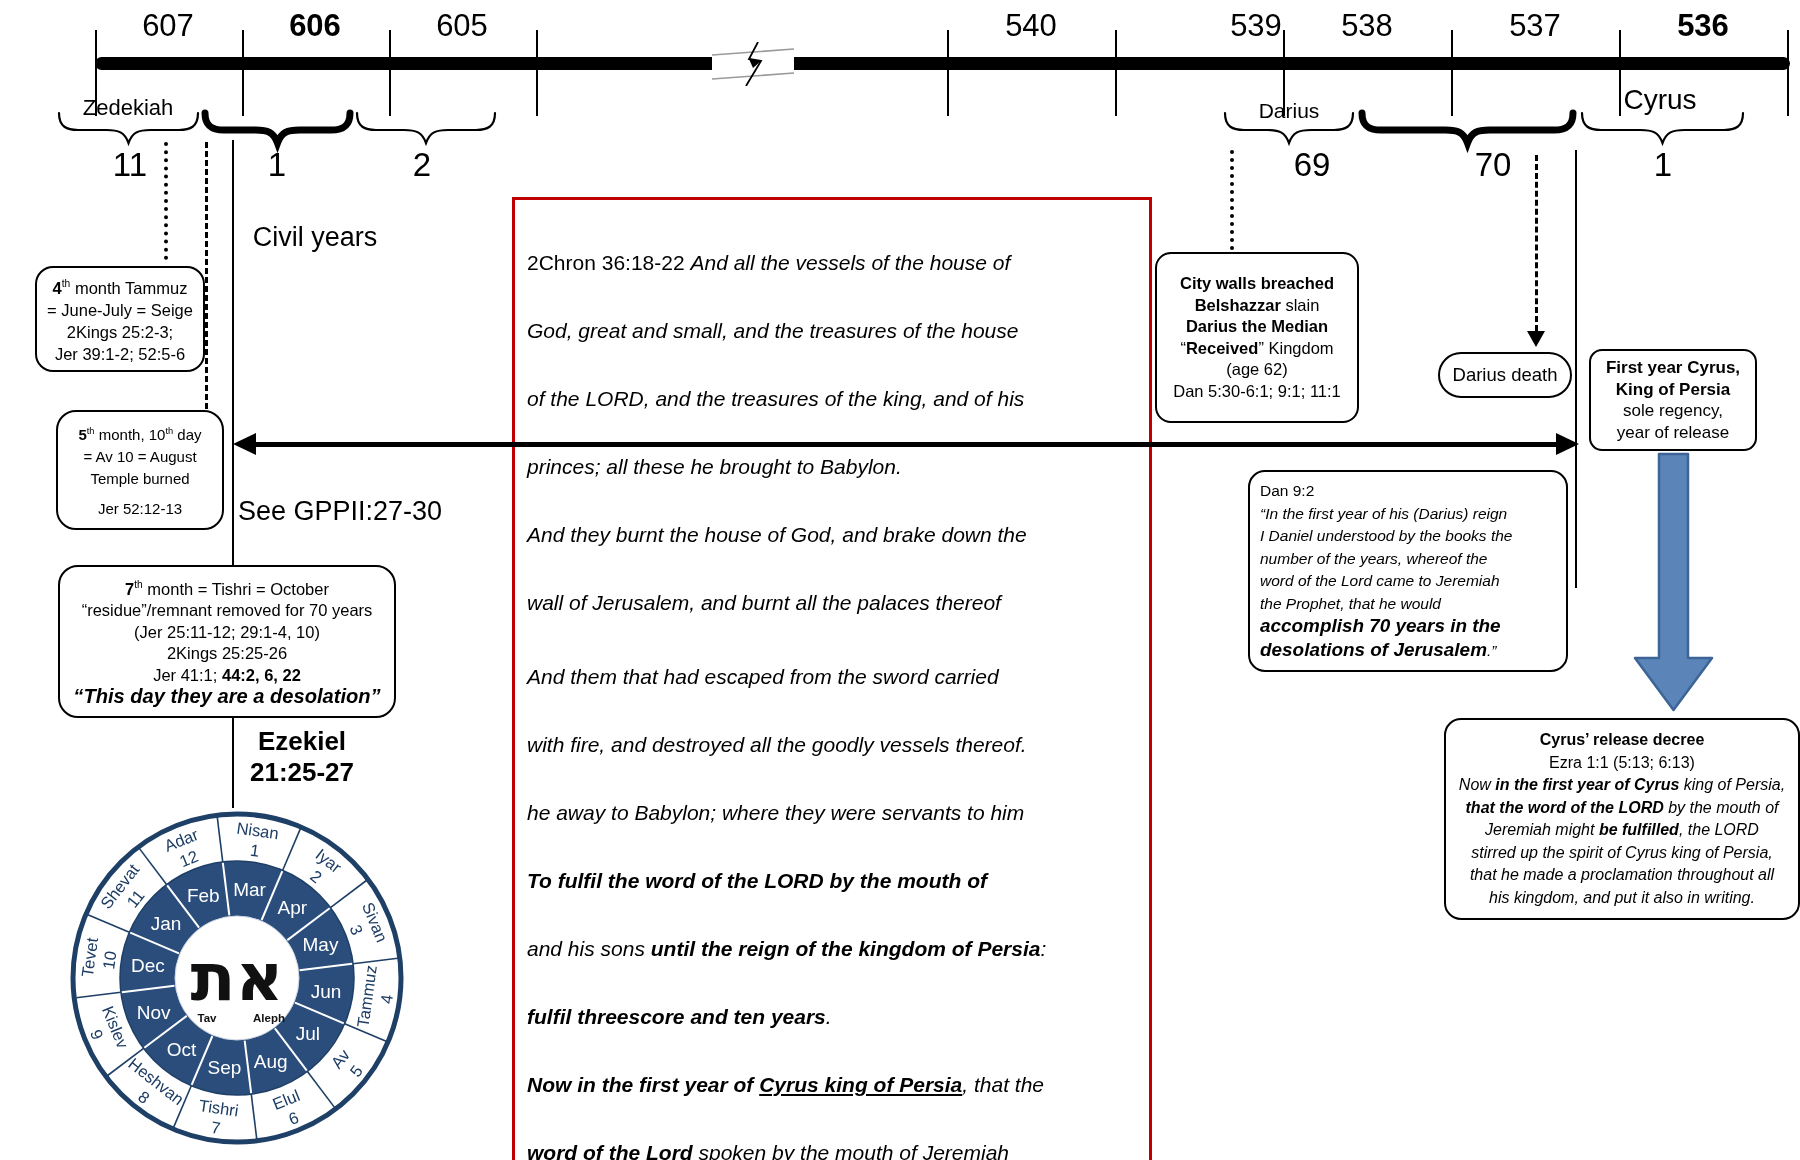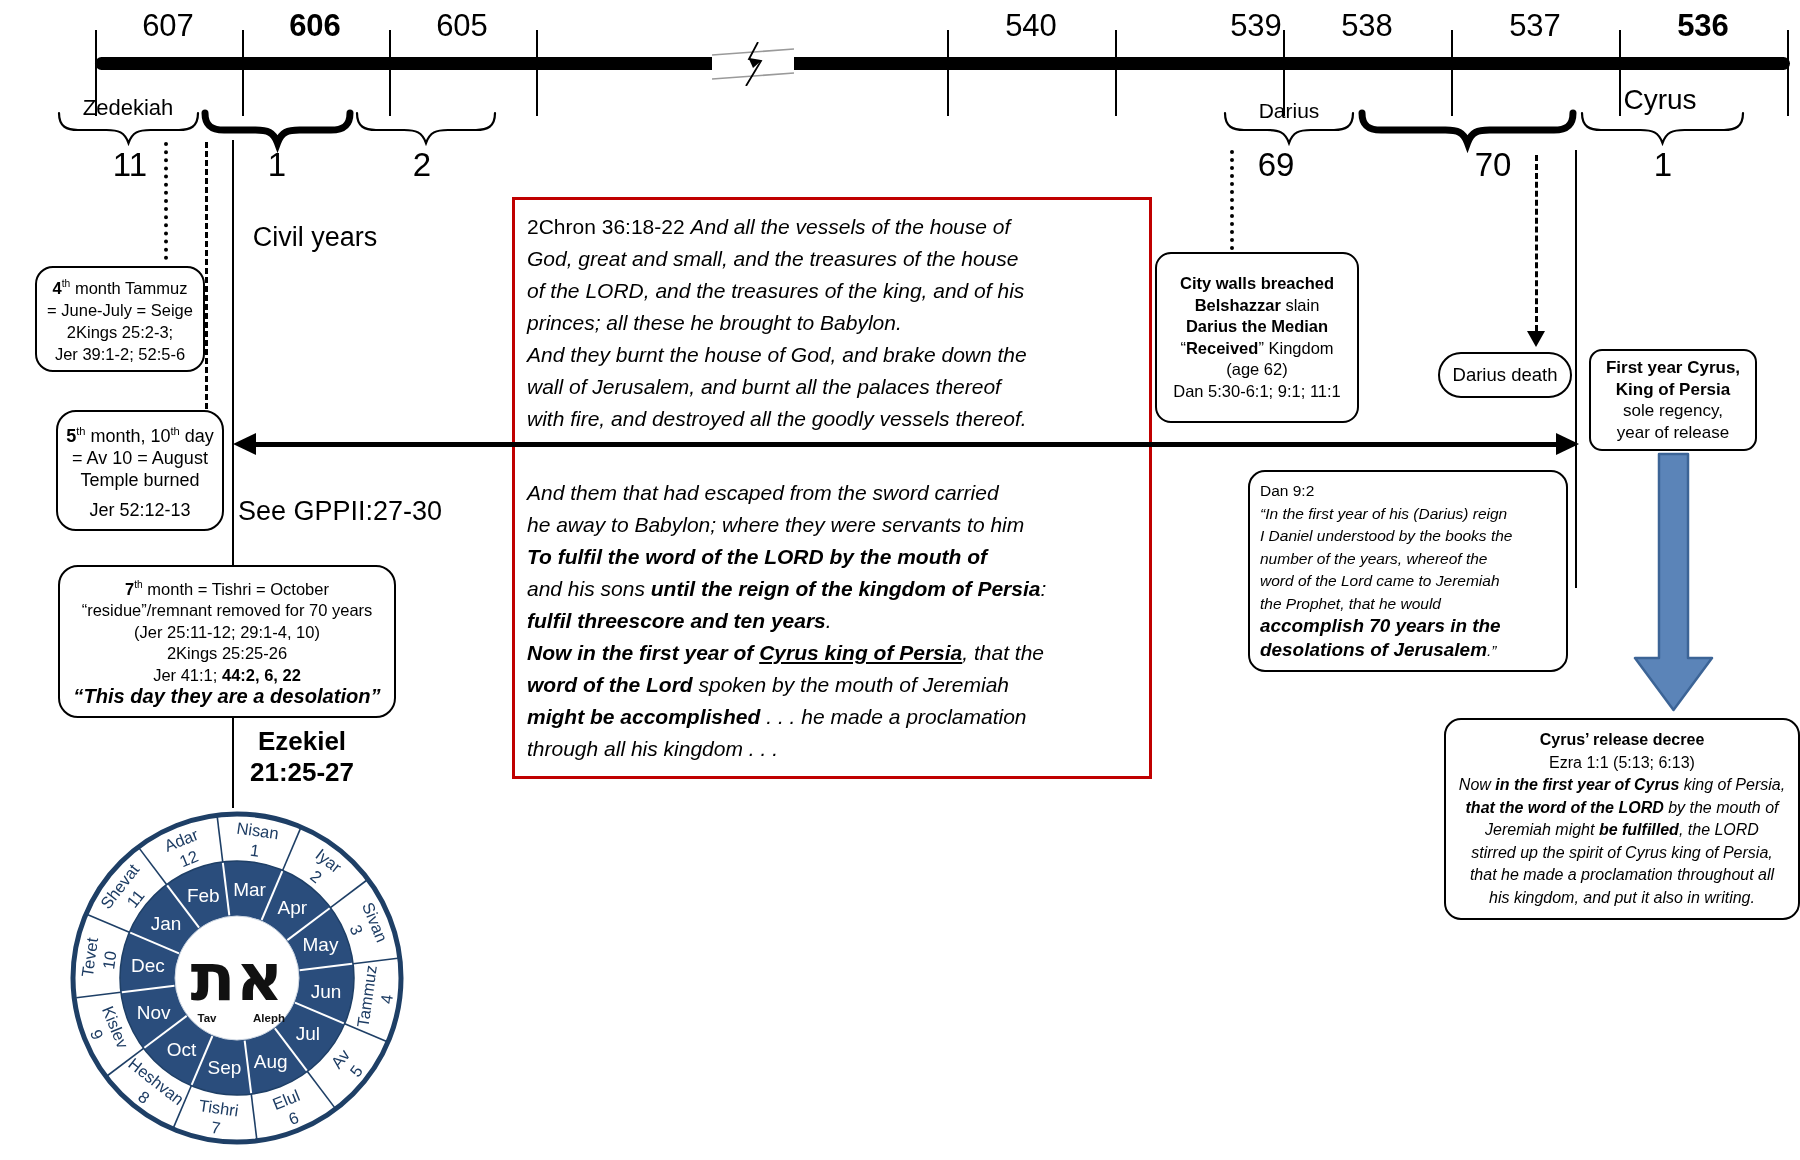--- a/index.html
+++ b/index.html
@@ -24,21 +24,21 @@
   .rbox{background:#fff;border:2.5px solid #000;text-align:center;z-index:2;box-sizing:border-box;}
   .rbox .line{white-space:nowrap;}
   .sup{vertical-align:super;font-size:62%;}
   .bold{font-weight:bold;}
   .und{text-decoration:underline;}
   .ital{font-style:italic;}
   .upright{font-style:normal;}
   
   #redbox{left:512px;top:197px;width:640px;border:3.5px solid #c00000;background:#fff;
           padding:11px 12px;font-size:21px;font-style:italic;z-index:2;box-sizing:border-box;}
-  #redbox .line{line-height:32px;white-space:nowrap;text-align:left;}
+  #redbox .line{line-height:32px;white-space:nowrap;text-align:left;margin-top:36px;}
   
   #harrow-line{left:252px;top:442px;width:1308px;height:4.5px;background:#000;z-index:4;}
   #harrow-left{left:233px;top:433px;width:0;height:0;border-top:11px solid transparent;border-bottom:11px solid transparent;border-right:23px solid #000;z-index:4;}
   #harrow-right{left:1556px;top:433px;width:0;height:0;border-top:11px solid transparent;border-bottom:11px solid transparent;border-left:23px solid #000;z-index:4;}
   
   .plain{white-space:nowrap;transform:translateX(-50%);}
   
   #wheel{left:67px;top:808px;width:340px;height:340px;z-index:2;}
 </style>
 </head>
@@ -65,21 +65,21 @@
     <div class="abs yearlbl" style="left: 1256px;">539</div>
     <div class="abs yearlbl" style="left: 1367px;">538</div>
     <div class="abs yearlbl" style="left: 1535px;">537</div>
     <div class="abs yearlbl b" style="left: 1703px;">536</div>
   </div>
 <div id="braces-layer"></div>
 <div id="numbers-layer">
     <div class="abs numlbl" style="left: 130px;">11</div>
     <div class="abs numlbl" style="left: 277px;">1</div>
     <div class="abs numlbl" style="left: 422px;">2</div>
-    <div class="abs numlbl" style="left: 1276px;">69</div>
+    <div class="abs numlbl" style="left: 1312px;">69</div>
     <div class="abs numlbl" style="left: 1493px;">70</div>
     <div class="abs numlbl" style="left: 1663px;">1</div>
   </div>
 <div id="reigns-layer">
     <div class="abs reignlbl" style="left: 128px; top: 95px; font-size: 22px;">Zedekiah</div>
     <div class="abs reignlbl" style="left: 1289px; top: 99px; font-size: 21px;">Darius</div>
     <div class="abs reignlbl" style="left: 1660px; top: 84px; font-size: 28px;">Cyrus</div>
   </div>
 
 <svg class="abs" id="break-symbol" style="left:708px;top:42px;z-index:2;" width="92" height="44" viewBox="0 0 92 44">
@@ -106,21 +106,21 @@
 <div class="abs plain" style="left:340px;top:496px;font-size:27px;">See GPPII:27-30</div>
 <div class="abs plain" style="left:302px;top:726px;font-size:26px;font-weight:bold;">Ezekiel</div>
 <div class="abs plain" style="left:302px;top:757px;font-size:26px;font-weight:bold;">21:25-27</div>
 
 <div class="abs rbox" style="left:35px;top:266px;width:170px;padding:5px 2px;font-size:16.5px;line-height:22px;border-radius:18px;">
     <div class="line"><span class="bold">4</span><span class="sup">th</span><span> month Tammuz</span></div>
     <div class="line"><span>= June-July = Seige</span></div>
     <div class="line"><span>2Kings 25:2-3;</span></div>
     <div class="line"><span>Jer 39:1-2; 52:5-6</span></div>
   </div>
-<div class="abs rbox" style="left:56px;top:410px;width:168px;padding:8px 2px;font-size:18px;line-height:22px;border-radius:20px;">
+<div class="abs rbox" style="left:56px;top:410px;width:168px;padding:8px 2px;font-size:15px;line-height:22px;border-radius:20px;">
     <div class="line"><span class="bold">5</span><span class="sup">th</span><span> month, 10</span><span class="sup">th</span><span> day</span></div>
     <div class="line"><span>= Av 10 = August</span></div>
     <div class="line"><span>Temple burned</span></div>
     <div class="line" style="margin-top: 8px;"><span>Jer 52:12-13</span></div>
   </div>
 <div class="abs rbox" style="left:58px;top:565px;width:338px;padding:7px 4px;font-size:16.5px;line-height:21.5px;border-radius:20px;">
     <div class="line"><span class="bold">7</span><span class="sup">th</span><span> month  = Tishri = October</span></div>
     <div class="line"><span>“residue”/remnant removed for 70 years</span></div>
     <div class="line"><span>(Jer 25:11-12; 29:1-4, 10)</span></div>
     <div class="line"><span>2Kings 25:25-26</span></div>
@@ -165,22 +165,22 @@
     <div class="line"><span class="ital">his kingdom, and put it also in writing.</span></div>
   </div>
 
 <div class="abs" id="redbox">
     <div class="line"><span class="upright">2Chron 36:18-22 </span><span>And all the vessels of the house of</span></div>
     <div class="line"><span>God, great and small, and the treasures of the house</span></div>
     <div class="line"><span>of the LORD, and the treasures of the king, and of his</span></div>
     <div class="line"><span>princes; all these he brought to Babylon.</span></div>
     <div class="line"><span>And they burnt the house of God, and brake down the</span></div>
     <div class="line"><span>wall of Jerusalem, and burnt all the palaces thereof</span></div>
+    <div class="line" style="margin-top: 42px;"><span>And them that had escaped from the sword carried</span></div>
     <div class="line"><span>with fire, and destroyed all the goodly vessels thereof.</span></div>
-    <div class="line" style="margin-top: 42px;"><span>And them that had escaped from the sword carried</span></div>
     <div class="line"><span>he away to Babylon; where they were servants to him</span></div>
     <div class="line"><span class="bold">To fulfil the word of the LORD by the mouth of</span></div>
     <div class="line"><span>and his sons </span><span class="bold">until the reign of the kingdom of Persia</span><span>:</span></div>
     <div class="line"><span class="bold">fulfil threescore and ten years</span><span>.</span></div>
     <div class="line"><span class="bold">Now in the first year of </span><span class="bold und">Cyrus king of Persia</span><span>, that the</span></div>
     <div class="line"><span class="bold">word of the Lord</span><span> spoken by the mouth of Jeremiah</span></div>
     <div class="line"><span class="bold">might be accomplished</span><span> . . . he made a proclamation</span></div>
     <div class="line"><span>through all his kingdom . . .</span></div>
   </div>
 

